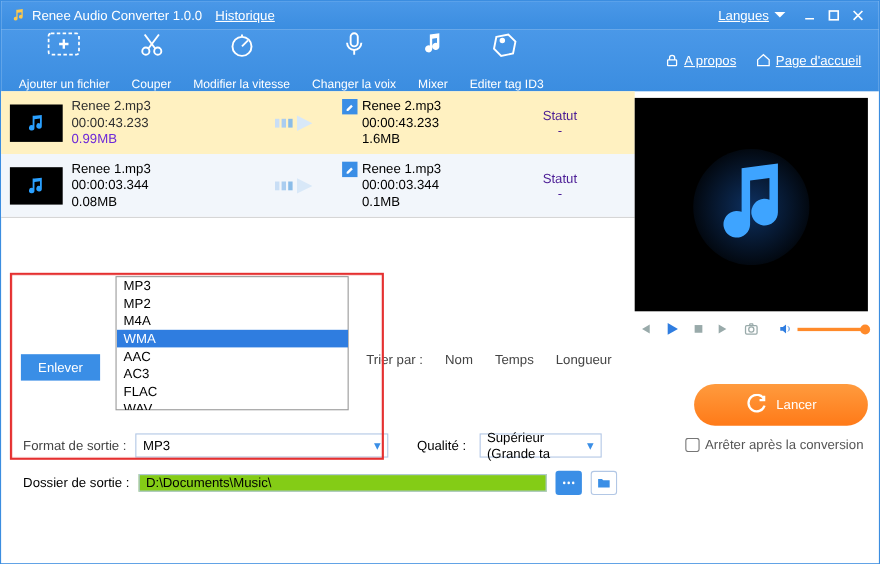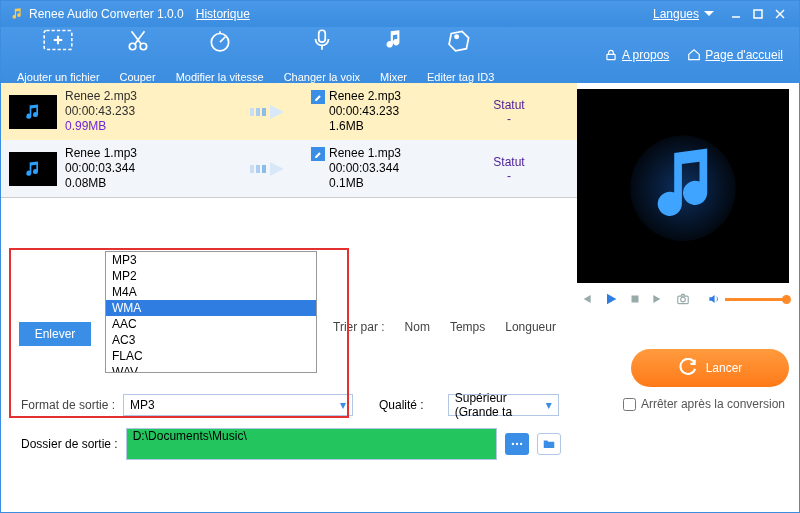--- a/index.html
+++ b/index.html
@@ -46,23 +46,23 @@
 .combo-list .item.sel{background:#2f7de0;color:#fff}
 .combo-list .items::-webkit-scrollbar{width:16px}
 .combo-list .items::-webkit-scrollbar-track{background:#eee;border-left:1px solid #ccc}
 .combo-list .items::-webkit-scrollbar-thumb{background:#c7c7c7;border:1px solid #aaa}
 .sortbar{position:absolute;left:332px;top:122px;display:flex;align-items:center;gap:20px;color:#444}
 .sortbar span{cursor:pointer}
 .formatrow{position:absolute;left:20px;top:196px;display:flex;align-items:center;gap:8px}
 .formatrow label{color:#444}
 .sel-box{display:flex;align-items:center;justify-content:space-between;background:#fff;border:1px solid #b2c7e5;height:22px;padding:0 6px;cursor:pointer}
 .sel-box .caret{color:#3a8ee6}
-.qualrow{position:absolute;left:378px;top:196px;display:flex;align-items:center;gap:24px}
+.qualrow{position:absolute;left:378px;top:196px;display:flex;align-items:center;gap:12px}
 .folderrow{position:absolute;left:20px;top:230px;right:16px;display:flex;align-items:center;gap:8px}
-.folderrow .path{flex:1;max-width:420px;height:32px;border:1px solid #b2c7e5;display:flex;padding:0 6px;background:#22c55e}
+.folderrow .path{flex:1;max-width:420px;height:16px;border:1px solid #b2c7e5;display:flex;align-items:center;padding:0 6px;background:#84cc16}
 .folderrow .ibtn{width:24px;height:22px;background:#3a8ee6;display:flex;align-items:center;justify-content:center;cursor:pointer;border-radius:3px}
 .folderrow .ibtn svg{width:14px;height:14px}
 .right{width:222px;flex-shrink:0;display:flex;flex-direction:column;padding:6px 10px 0 0}
 .preview{height:194px;background:#000;display:flex;align-items:center;justify-content:center}
 .player{display:flex;align-items:center;gap:10px;padding:8px 2px;color:#777}
 .player .pbtn{cursor:pointer;display:flex;align-items:center}
 .player .play{color:#2f7de0}
 .vol{display:flex;align-items:center;gap:4px;margin-left:auto}
 .vol .bar{width:62px;height:3px;background:#ff8a2a;position:relative}
 .vol .bar .knob{position:absolute;right:-4px;top:-3px;width:9px;height:9px;border-radius:50%;background:#ff8a2a}

